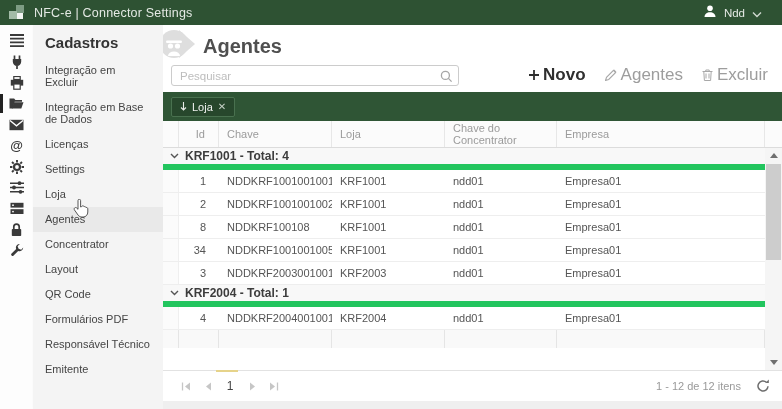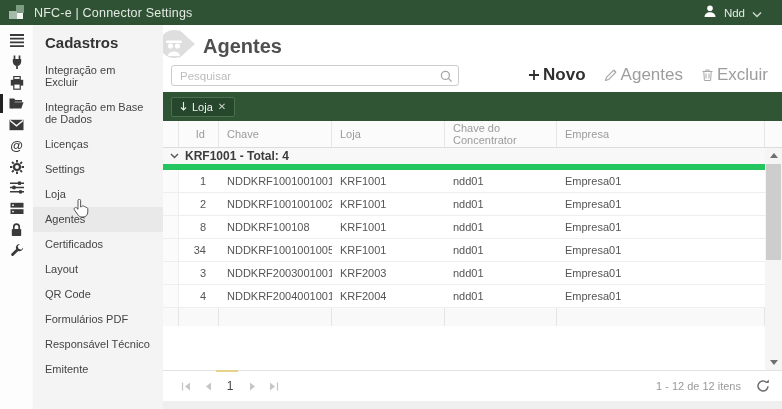--- a/index.html
+++ b/index.html
@@ -188,21 +188,21 @@
 
   <div class="sidebar">
     <h2>Cadastros</h2>
     <div id="sidebar-items">
         <div class="side-item">Integração em Excluir</div>
         <div class="side-item">Integração em Base de Dados</div>
         <div class="side-item">Licenças</div>
         <div class="side-item">Settings</div>
         <div class="side-item">Loja</div>
         <div class="side-item hover">Agentes</div>
-        <div class="side-item">Certificados</div>
+        <div class="side-item">Concentrator</div>
         <div class="side-item">Layout</div>
         <div class="side-item">QR Code</div>
         <div class="side-item">Formulários PDF</div>
         <div class="side-item">Responsável Técnico</div>
         <div class="side-item">Emitente</div>
       </div>
   </div>
 
   <div class="content">
     <div class="page-head">
@@ -312,20 +312,26 @@
             <div class="cell grow">Empresa01</div>
           </div>
           <div class="data-row">
             <div class="cell exp"></div>
             <div class="cell num" style="width: 40px;">3</div>
             <div class="cell" style="width: 113px;">NDDKRF2003001001</div>
             <div class="cell" style="width: 113px;">KRF2003</div>
             <div class="cell" style="width: 112px;">ndd01</div>
             <div class="cell grow">Empresa01</div>
           </div>
+          <div class="group-row">
+            <svg width="9" height="6" viewBox="0 0 9 6">
+              <path d="M1 1l3.5 3.5L8 1" fill="none" stroke="#555" stroke-width="1.4"></path>
+            </svg>
+            <span>KRF2004 - Total: 1</span>
+          </div>
           <div class="data-row">
             <div class="cell exp"></div>
             <div class="cell num" style="width: 40px;">4</div>
             <div class="cell" style="width: 113px;">NDDKRF2004001001</div>
             <div class="cell" style="width: 113px;">KRF2004</div>
             <div class="cell" style="width: 112px;">ndd01</div>
             <div class="cell grow">Empresa01</div>
           </div>
           <div class="empty-row">
             <div class="ecell" style="width: 16px;"></div>

